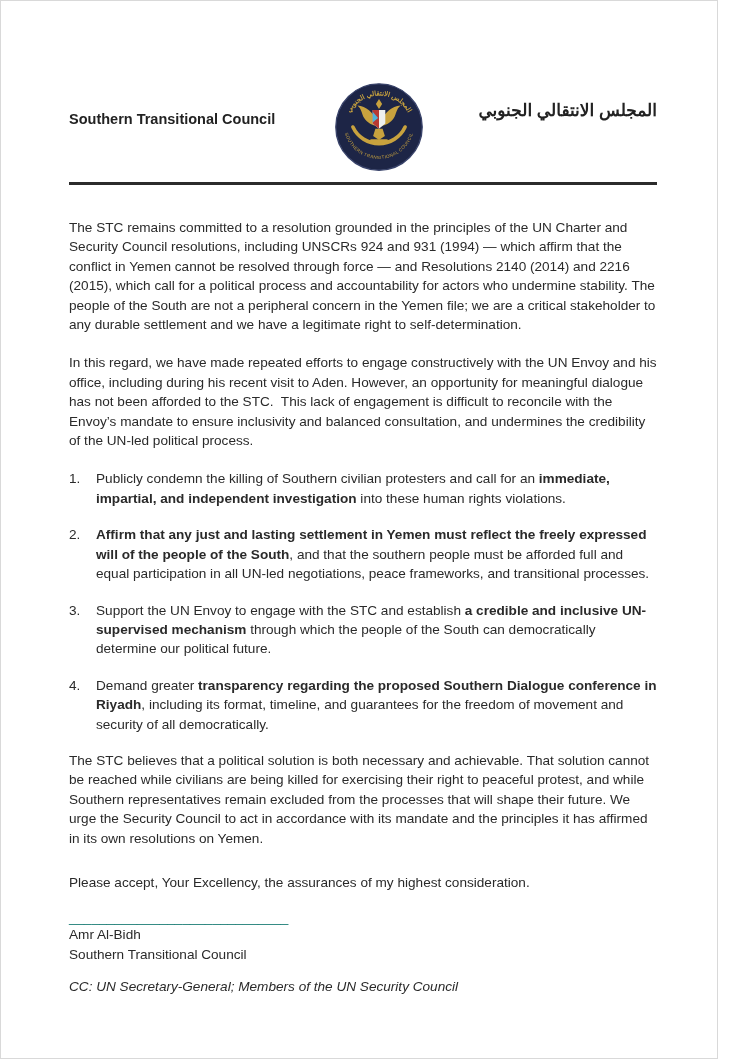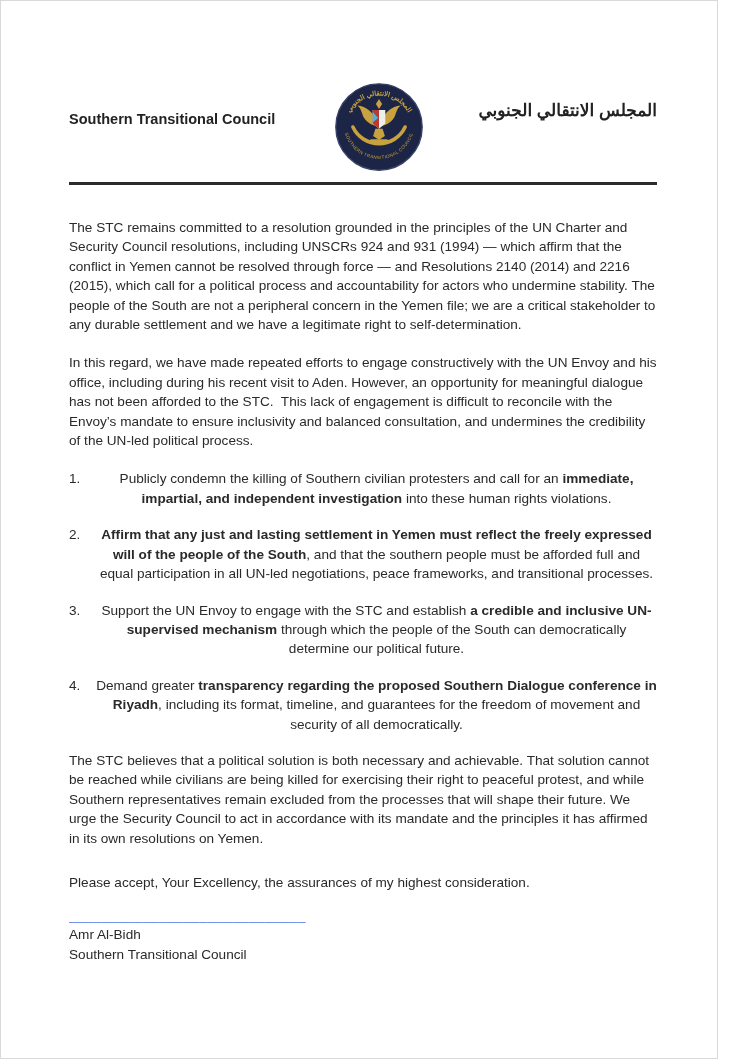--- a/index.html
+++ b/index.html
@@ -42,27 +42,27 @@
     border-top: 3px solid #2b2b2b;
     margin: 10px 0 0 0;
   }
 
   
   .body-text { margin-top: 33px; font-size: 13.6px; line-height: 19.4px; }
   .para { margin: 0 0 19px 0; white-space: pre-wrap; }
   .demand-list { margin: 0 0 2px 0; }
   .demand-item { display: flex; margin: 0 0 17px 0; }
   .demand-num { flex: 0 0 27px; }
-  .demand-text { flex: 1; white-space: pre-wrap; text-align: center; }
+  .demand-text { flex: 1; white-space: pre-wrap; }
   .demand-text .b { font-weight: 700; }
 
   .valediction { margin-top: 25px; }
 
   .signature-block { margin-top: 12px; }
-  .sig-rule { line-height: 14px; letter-spacing: 0; color: #1d4ed8; font-family: Liberation Mono, monospace; }
+  .sig-rule { line-height: 14px; letter-spacing: 0; color: #0f766e; }
   .sig-name, .sig-org { line-height: 19.4px; }
 
   .cc-line { margin-top: 13px; font-style: italic; }
 </style>
 </head>
 <body>
 
 <div class="page">
 
   <div class="letterhead">
@@ -136,15 +136,16 @@
     <p class="para">The STC believes that a political solution is both necessary and achievable. That solution cannot be reached while civilians are being killed for exercising their right to peaceful protest, and while Southern representatives remain excluded from the processes that will shape their future. We urge the Security Council to act in accordance with its mandate and the principles it has affirmed in its own resolutions on Yemen.</p>
 
     <p class="para valediction">Please accept, Your Excellency, the assurances of my highest consideration.</p>
 
     <div class="signature-block">
       <div class="sig-rule">_____________________________</div>
       <div class="sig-name">Amr Al-Bidh</div>
       <div class="sig-org">Southern Transitional Council</div>
     </div>
 
+    <div class="cc-line">CC: UN Secretary-General; Members of the UN Security Council</div>
 
   </div>
 </div>
 
 </body></html>

